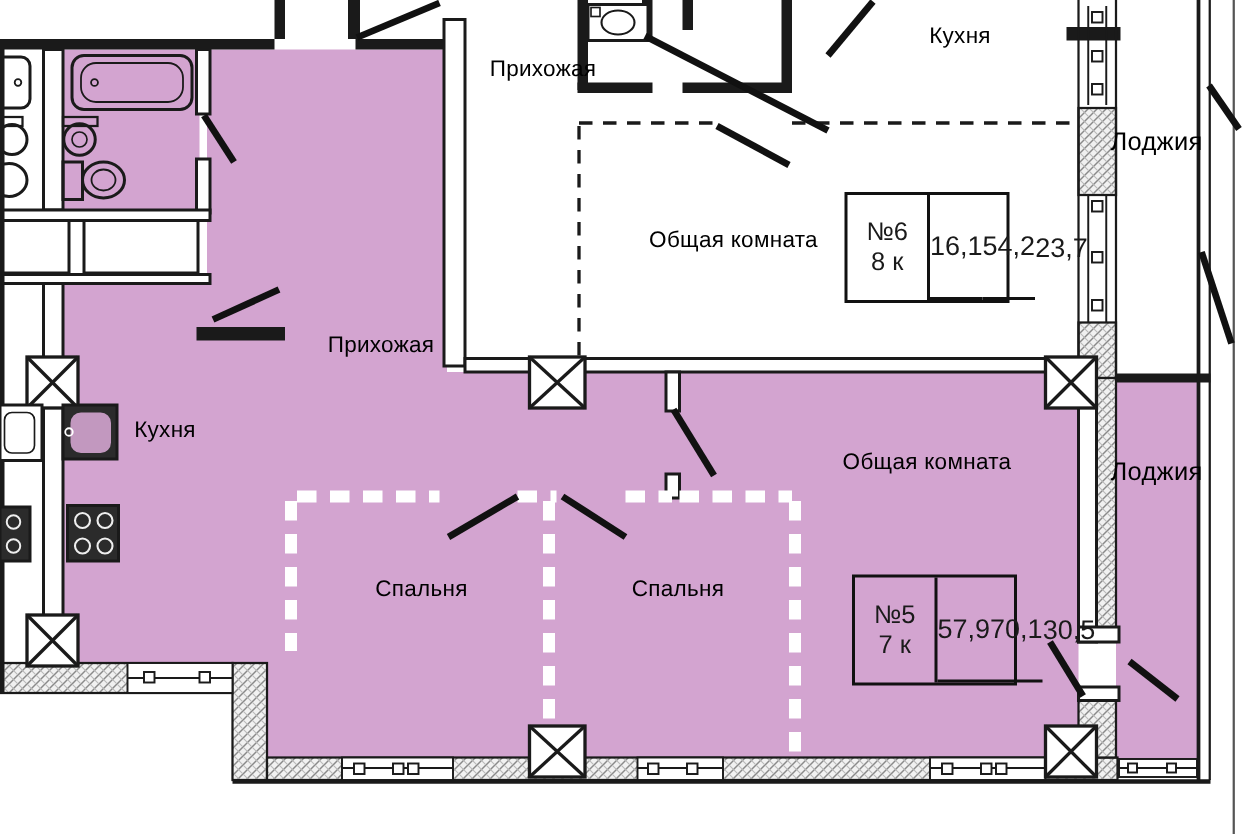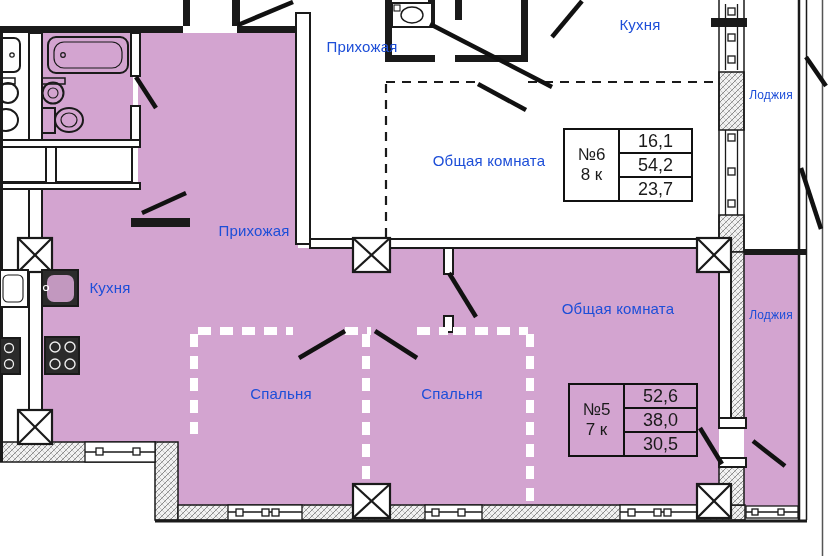--- a/index.html
+++ b/index.html
@@ -3,33 +3,33 @@
 <meta charset="utf-8">
 <style>
   html,body{margin:0;padding:0;background:#fff;}
   .plan{
     position:relative;width:828px;height:556px;background:#fff;overflow:hidden;
     font-family:"Liberation Sans", sans-serif;color:#1a1a1a;
   }
   .plan svg{position:absolute;left:0;top:0;}
   .room-label{
     position:absolute;transform:translate(-50%,-50%);
-    font-size:15px;letter-spacing:.2px;white-space:nowrap;color:#1d4ed8;
-  }
-  .room-label.small{font-size:12px;}
+    font-size:15px;letter-spacing:.2px;white-space:nowrap;color:#000000;
+  }
+  .room-label.small{font-size:17px;}
   .unit-table{
     position:absolute;display:flex;border:2px solid #111;box-sizing:border-box;
   }
   .unit-table.white-bg{background:#fff;}
   .ut-left{
     width:53px;display:flex;flex-direction:column;align-items:center;justify-content:center;
     border-right:2px solid #111;line-height:1.15;
   }
   .ut-num,.ut-rooms{font-size:17px;}
-  .ut-right{width:71px;display:flex;flex-direction:column;}
+  .ut-right{width:51px;display:flex;}
   .ut-cell{
     flex:1;display:flex;align-items:center;justify-content:center;
     font-size:18px;border-bottom:2px solid #111;
   }
   .ut-cell:last-child{border-bottom:none;}
 </style>
 </head>
 <body>
 
 <div class="plan">
@@ -296,19 +296,19 @@
     <div class="ut-cell">23,7</div>
   </div>
 </div>
 
 <div class="unit-table" style="left:568px;top:383px;height:74px;">
   <div class="ut-left">
     <div class="ut-num">№5</div>
     <div class="ut-rooms">7 к</div>
   </div>
   <div class="ut-right">
-    <div class="ut-cell">52,6</div>
-    <div class="ut-cell">38,0</div>
+    <div class="ut-cell">57,9</div>
+    <div class="ut-cell">70,1</div>
     <div class="ut-cell">30,5</div>
   </div>
 </div>
 
 </div>
 
 </body></html>

